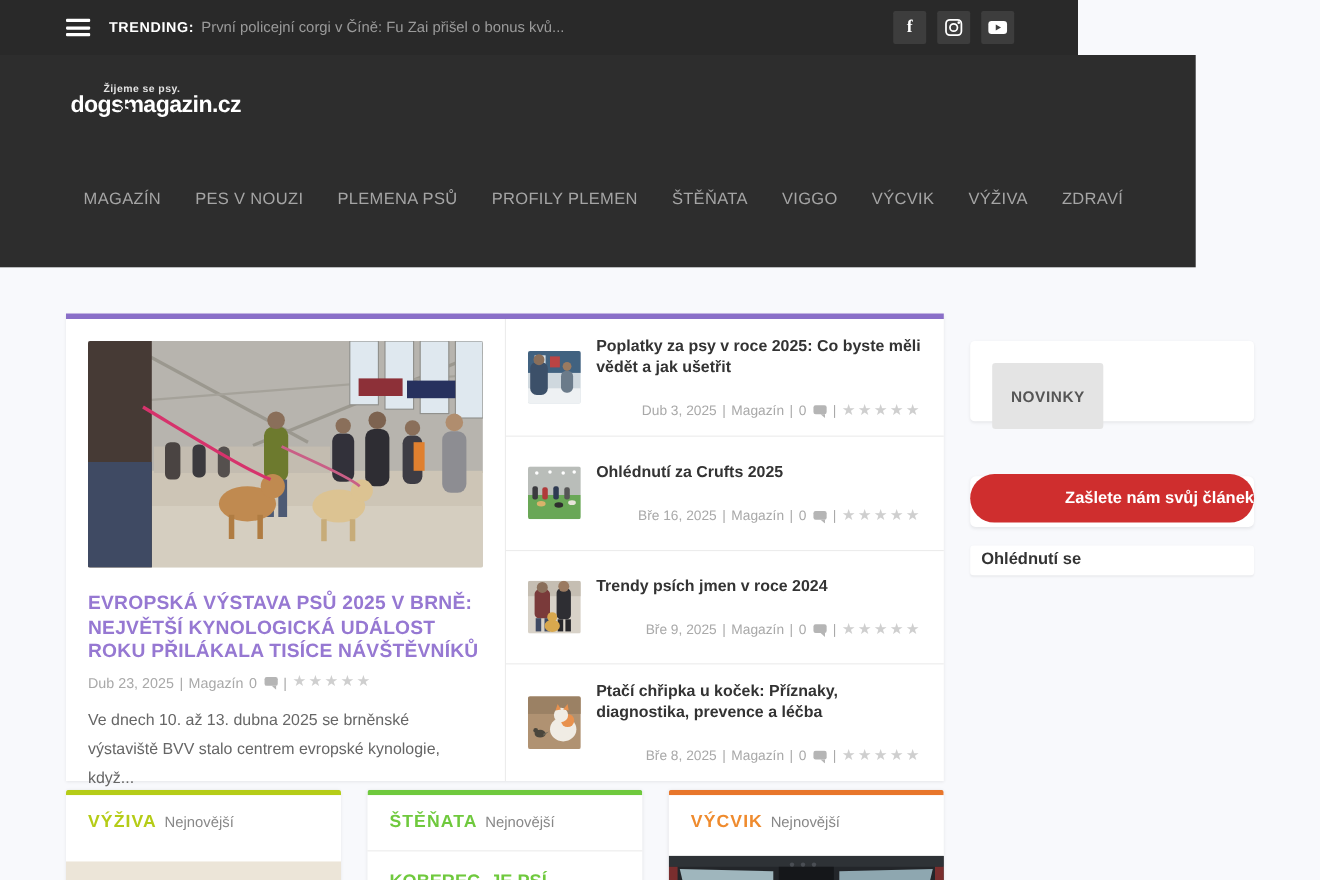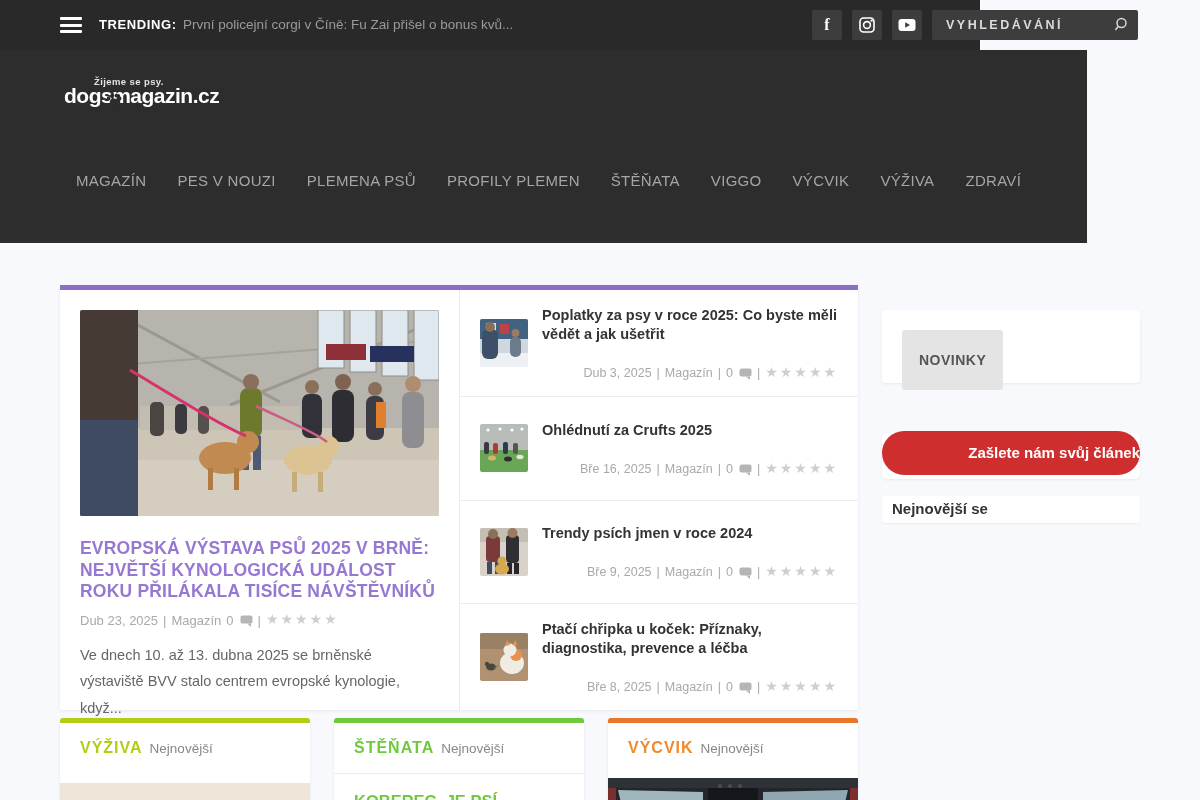--- a/index.html
+++ b/index.html
@@ -100,27 +100,20 @@
         <circle cx="10" cy="10" r="3.4" fill="none" stroke="#fff" stroke-width="1.6"></circle>
         <circle cx="14.6" cy="5.6" r="1.2" fill="#fff"></circle>
       </svg>
     </div>
     <div class="s-ico">
       <svg width="20" height="16" viewBox="0 0 20 16">
         <rect x="1.5" y="2" width="17" height="12" rx="3" fill="#fff"></rect>
         <path d="M8.2 5.2 L13 8 L8.2 10.8 Z" fill="#3d3d3d"></path>
       </svg>
     </div>
-  </div>
-  <div class="searchbox">
-    <input type="text" placeholder="VYHLEDÁVÁNÍ" style="">
-    <svg class="mag" width="16" height="16" viewBox="0 0 16 16">
-      <circle cx="8.5" cy="6" r="4.5" fill="none" stroke="#d8d8d8" stroke-width="1.5"></circle>
-      <line x1="5.2" y1="9.6" x2="2.4" y2="13" stroke="#d8d8d8" stroke-width="1.5"></line>
-    </svg>
   </div>
 </div>
 
 <div class="header">
   <div class="logo">
     <span class="tagline">Žijeme se psy.</span>
     <svg class="paw" width="20" height="20" viewBox="0 0 20 20">
       <ellipse cx="10" cy="13" rx="4.2" ry="3.4" fill="#2d2d2d"></ellipse>
       <circle cx="4.6" cy="9.5" r="1.9" fill="#2d2d2d"></circle>
       <circle cx="8.2" cy="6.6" r="1.9" fill="#2d2d2d"></circle>
@@ -335,21 +328,21 @@
     </div>
 
   </div>
 </div>
 
 <div class="novinky-card">
   <span class="novinky-btn">NOVINKY</span>
 </div>
 <div class="submit-under"></div>
 <div class="submit-btn">Zašlete nám svůj článek</div>
-<div class="login-bar">Nejnovější se</div>
+<div class="login-bar">Ohlédnutí se</div>
 
 <div class="cat-box cb-1">
   <div class="cb-head">
     <span class="cb-title">VÝŽIVA</span><span class="cb-sub">Nejnovější</span>
   </div>
   <svg class="cb-media" viewBox="0 0 250 60" preserveAspectRatio="none">
     <rect width="250" height="60" fill="#ece5d8"></rect>
     <ellipse cx="125" cy="62" rx="62" ry="45" fill="#e3d5b8"></ellipse>
     <ellipse cx="92" cy="38" rx="16" ry="18" fill="#cbb791"></ellipse>
     <ellipse cx="158" cy="38" rx="16" ry="18" fill="#cbb791"></ellipse>

